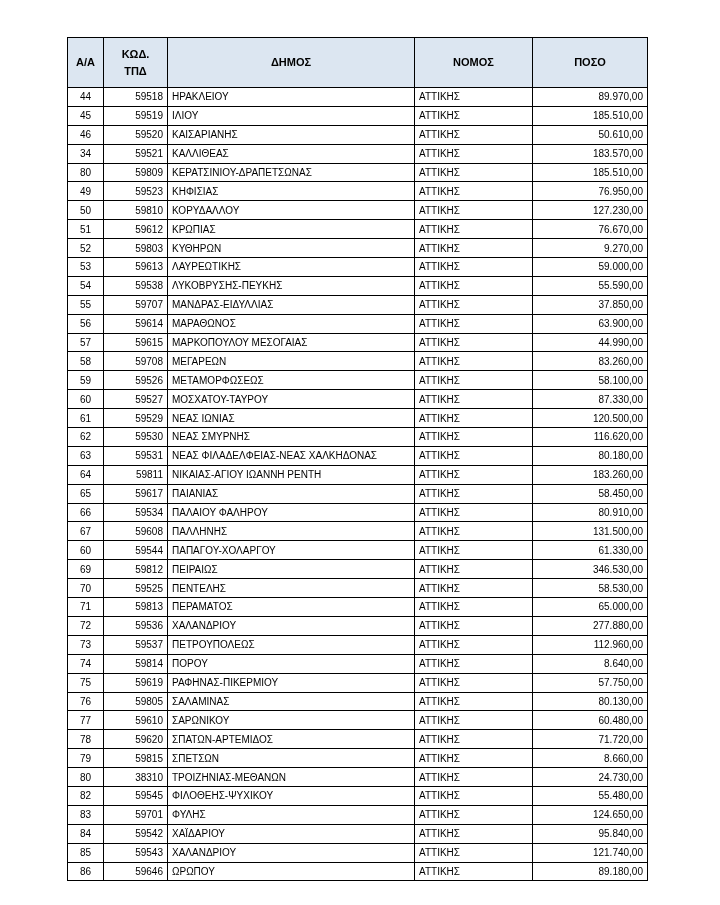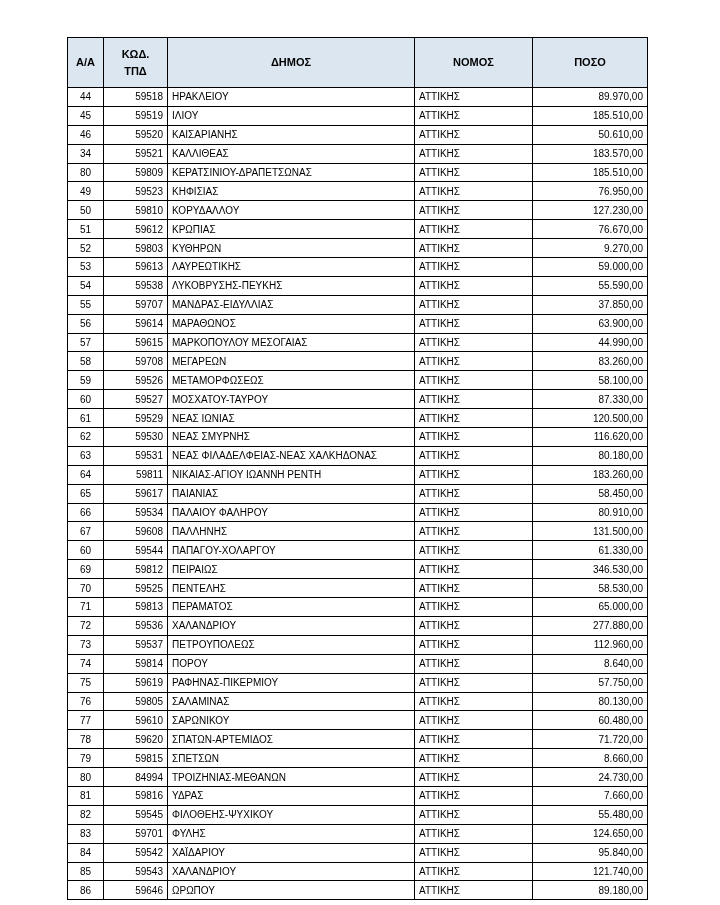--- a/index.html
+++ b/index.html
@@ -307,31 +307,24 @@
       </tr>
       <tr>
         <td class="aa">79</td>
         <td class="code">59815</td>
         <td class="dim">ΣΠΕΤΣΩΝ</td>
         <td class="nom">ΑΤΤΙΚΗΣ</td>
         <td class="amt">8.660,00</td>
       </tr>
       <tr>
         <td class="aa">80</td>
-        <td class="code">84994</td>
+        <td class="code">38310</td>
         <td class="dim">ΤΡΟΙΖΗΝΙΑΣ-ΜΕΘΑΝΩΝ</td>
         <td class="nom">ΑΤΤΙΚΗΣ</td>
         <td class="amt">24.730,00</td>
-      </tr>
-      <tr>
-        <td class="aa">81</td>
-        <td class="code">59816</td>
-        <td class="dim">ΥΔΡΑΣ</td>
-        <td class="nom">ΑΤΤΙΚΗΣ</td>
-        <td class="amt">7.660,00</td>
       </tr>
       <tr>
         <td class="aa">82</td>
         <td class="code">59545</td>
         <td class="dim">ΦΙΛΟΘΕΗΣ-ΨΥΧΙΚΟΥ</td>
         <td class="nom">ΑΤΤΙΚΗΣ</td>
         <td class="amt">55.480,00</td>
       </tr>
       <tr>
         <td class="aa">83</td>

